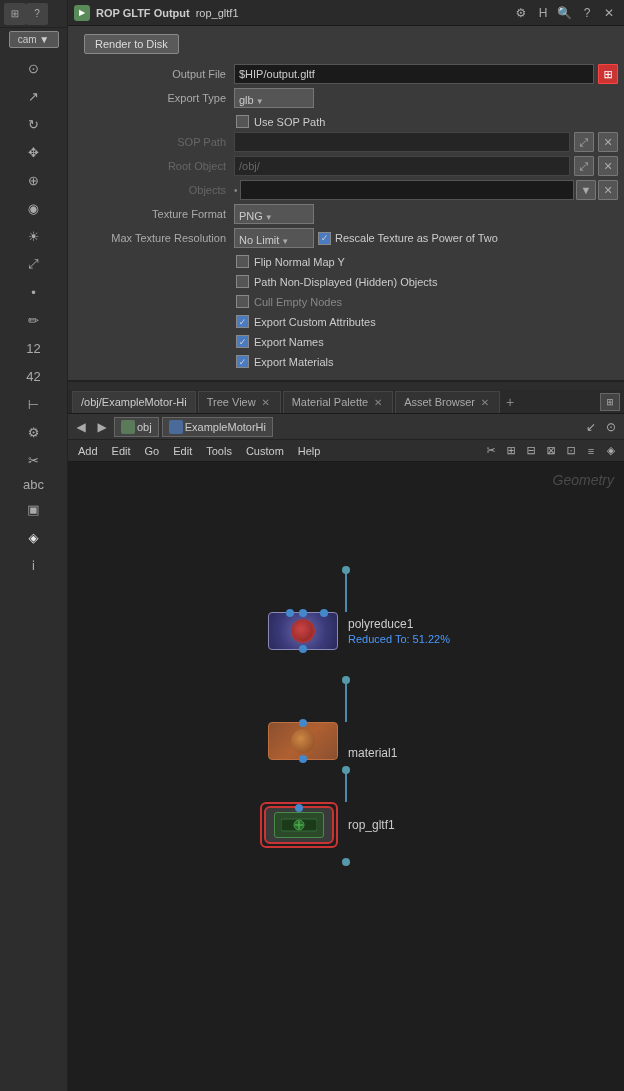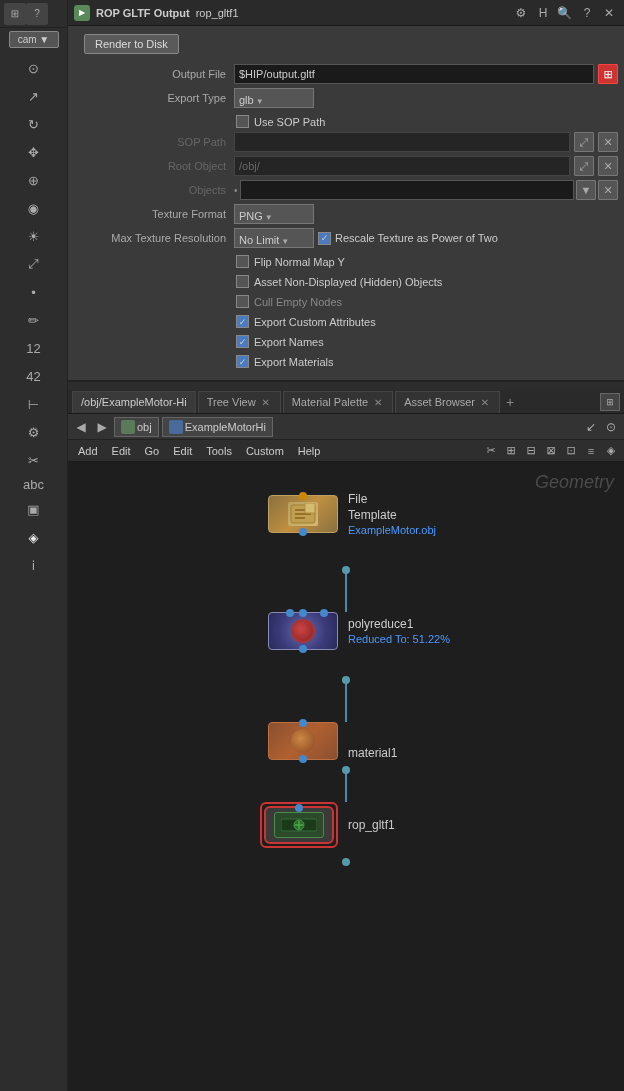--- a/index.html
+++ b/index.html
@@ -470,21 +470,21 @@
       background: #1e1e1e;
       position: relative;
       overflow: hidden;
     }
 
     .geometry-label {
       position: absolute;
       right: 10px;
       top: 10px;
       color: #4a4a4a;
-      font-size: 18px;
+      font-size: 14px;
       font-style: italic;
       text-align: center;
     }
 
     .node-box {
       width: 70px;
       height: 38px;
       border-radius: 4px;
       display: flex;
       align-items: center;
@@ -719,21 +719,21 @@
       </div>
     </div>
 
     <div class="checkbox-row">
       <div class="cb-check"></div>
       <span class="cb-label">Flip Normal Map Y</span>
     </div>
 
     <div class="checkbox-row">
       <div class="cb-check"></div>
-      <span class="cb-label">Asset Non-Displayed (Hidden) Objects</span>
+      <span class="cb-label">Path Non-Displayed (Hidden) Objects</span>
     </div>
 
     <div class="checkbox-row">
       <div class="cb-check"></div>
       <span class="cb-label dimmed">Cull Empty Nodes</span>
     </div>
 
     <div class="checkbox-row">
       <div class="cb-check checked">✓</div>
       <span class="cb-label">Export Custom Attributes</span>
@@ -822,40 +822,20 @@
 
         <line x1="278" y1="220" x2="278" y2="260" stroke="#4a8aaa" stroke-width="2"></line>
         <circle cx="278" cy="218" r="4" fill="#5599aa"></circle>
 
         <line x1="278" y1="310" x2="278" y2="340" stroke="#4a8aaa" stroke-width="2"></line>
         <circle cx="278" cy="308" r="4" fill="#5599aa"></circle>
 
         <circle cx="278" cy="400" r="4" fill="#5599aa"></circle>
       </svg>
 
-      <div style="position:absolute; left:200px; top:30px; display:flex; align-items:center; gap:10px;">
-        <div class="node-box file-template">
-          <div class="node-dot top orange"></div>
-          <div class="file-icon-inner">
-            <svg width="28" height="22" viewBox="0 0 28 22">
-              <rect x="2" y="2" width="24" height="18" rx="2" fill="#c0a050" stroke="#a08030" stroke-width="1"></rect>
-              <line x1="6" y1="7" x2="22" y2="7" stroke="#8a6020" stroke-width="1.5"></line>
-              <line x1="6" y1="11" x2="22" y2="11" stroke="#8a6020" stroke-width="1.5"></line>
-              <line x1="6" y1="15" x2="16" y2="15" stroke="#8a6020" stroke-width="1.5"></line>
-              <rect x="16" y="0" width="10" height="10" rx="1" fill="#d4bc70" stroke="#b09040" stroke-width="1"></rect>
-            </svg>
-          </div>
-          <div class="node-dot bottom blue"></div>
-        </div>
-        <div class="node-info">
-          <div class="node-label">File</div>
-          <div class="node-label">Template</div>
-          <div class="node-sublabel">ExampleMotor.obj</div>
-        </div>
-      </div>
 
       <div style="position:absolute; left:200px; top:150px; display:flex; align-items:center; gap:10px;">
         <div class="node-box polyreduce">
           <div class="node-dot top blue"></div>
 
           <div style="position:absolute;top:-4px;left:25%;width:8px;height:8px;background:#4488cc;border-radius:50%;"></div>
           <div style="position:absolute;top:-4px;left:75%;width:8px;height:8px;background:#4488cc;border-radius:50%;"></div>
           <div class="poly-inner-icon"></div>
           <div class="node-dot bottom blue"></div>
         </div>

